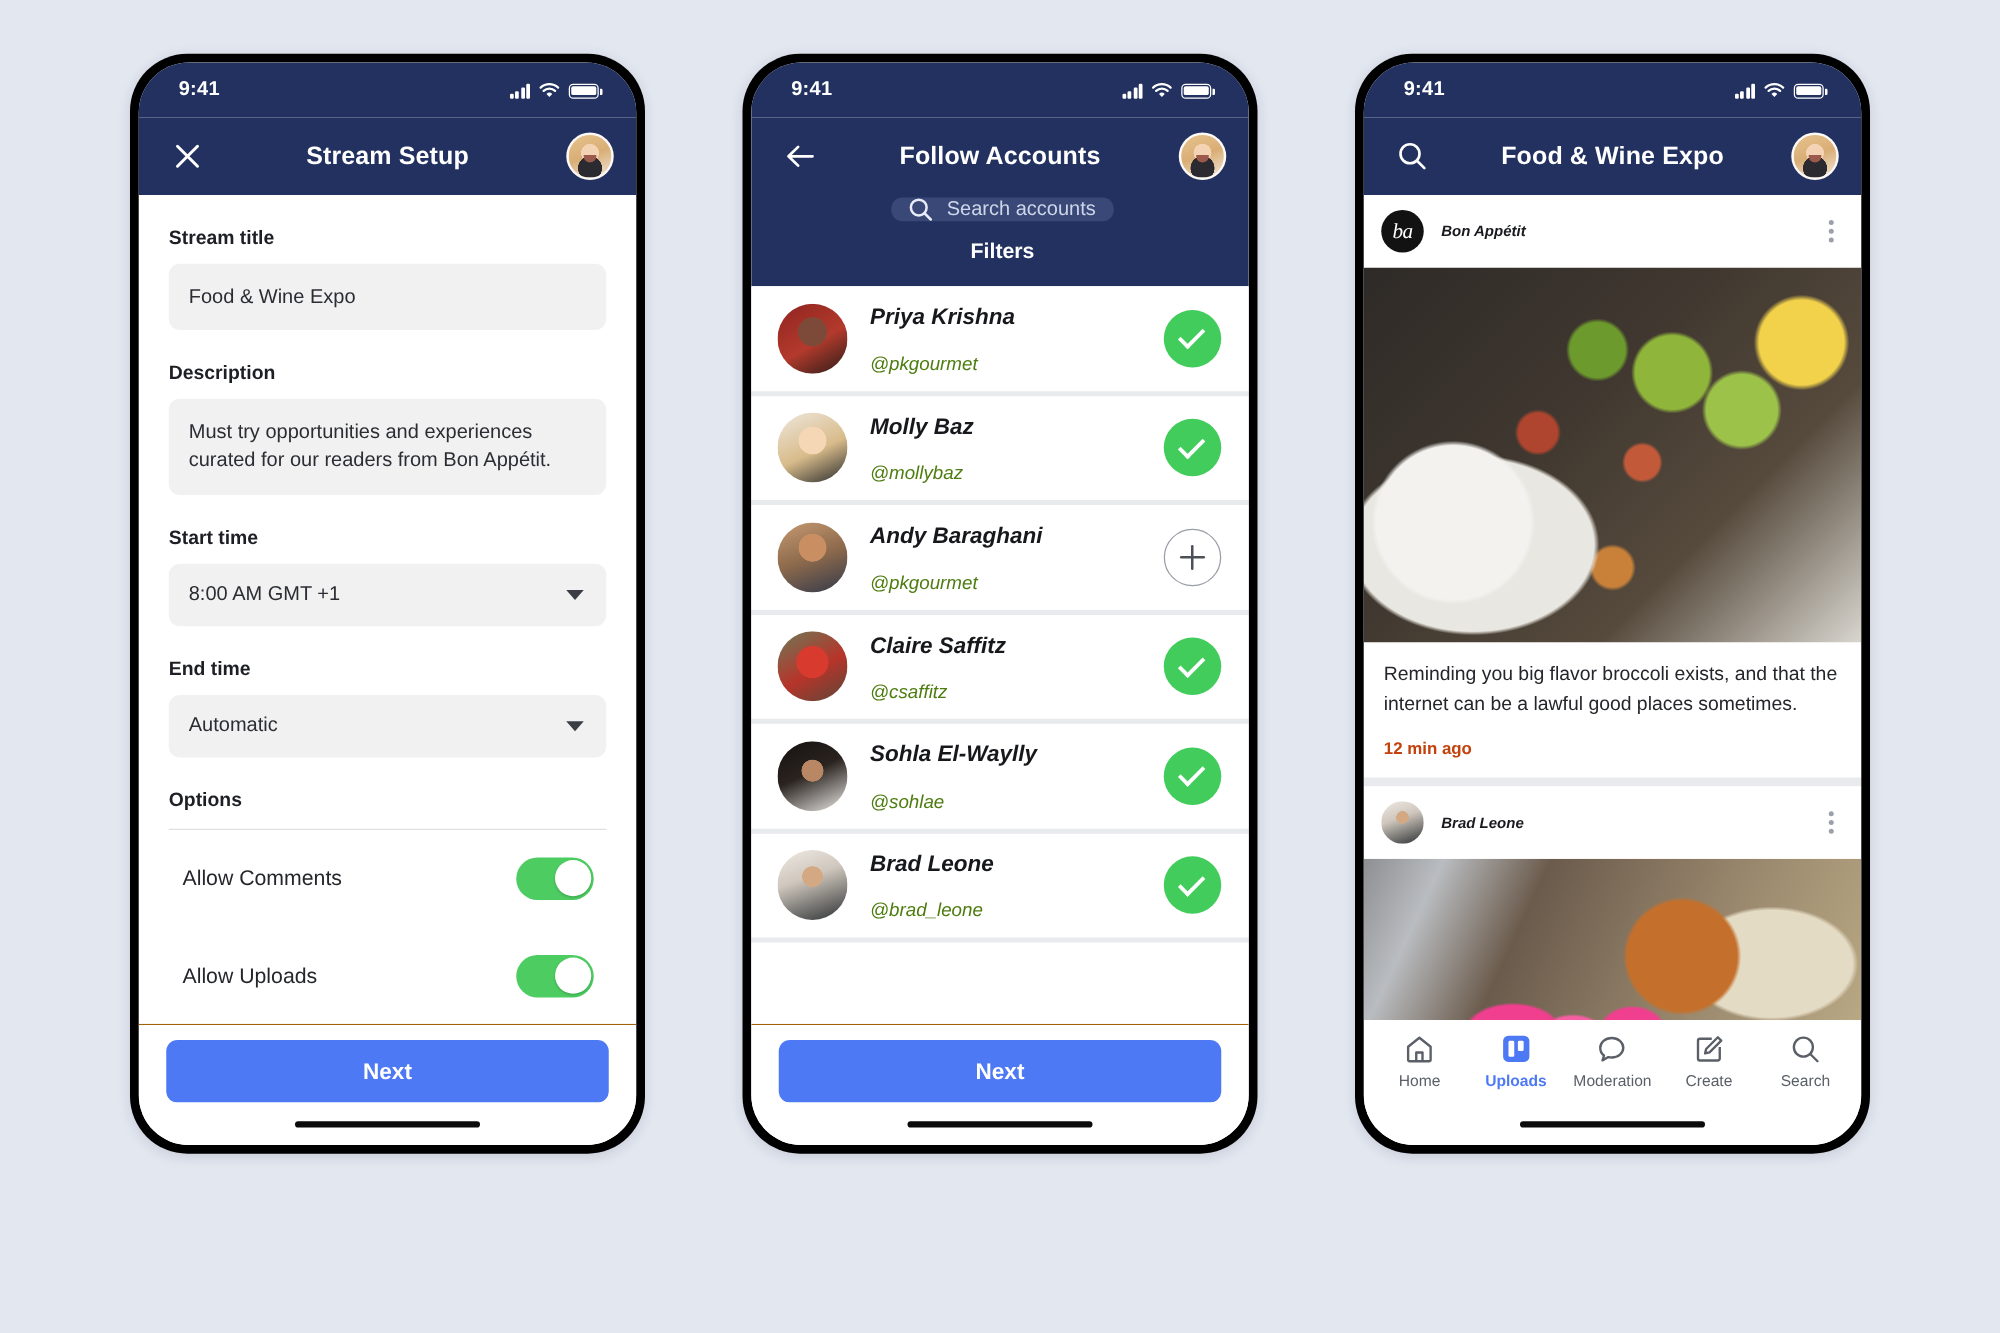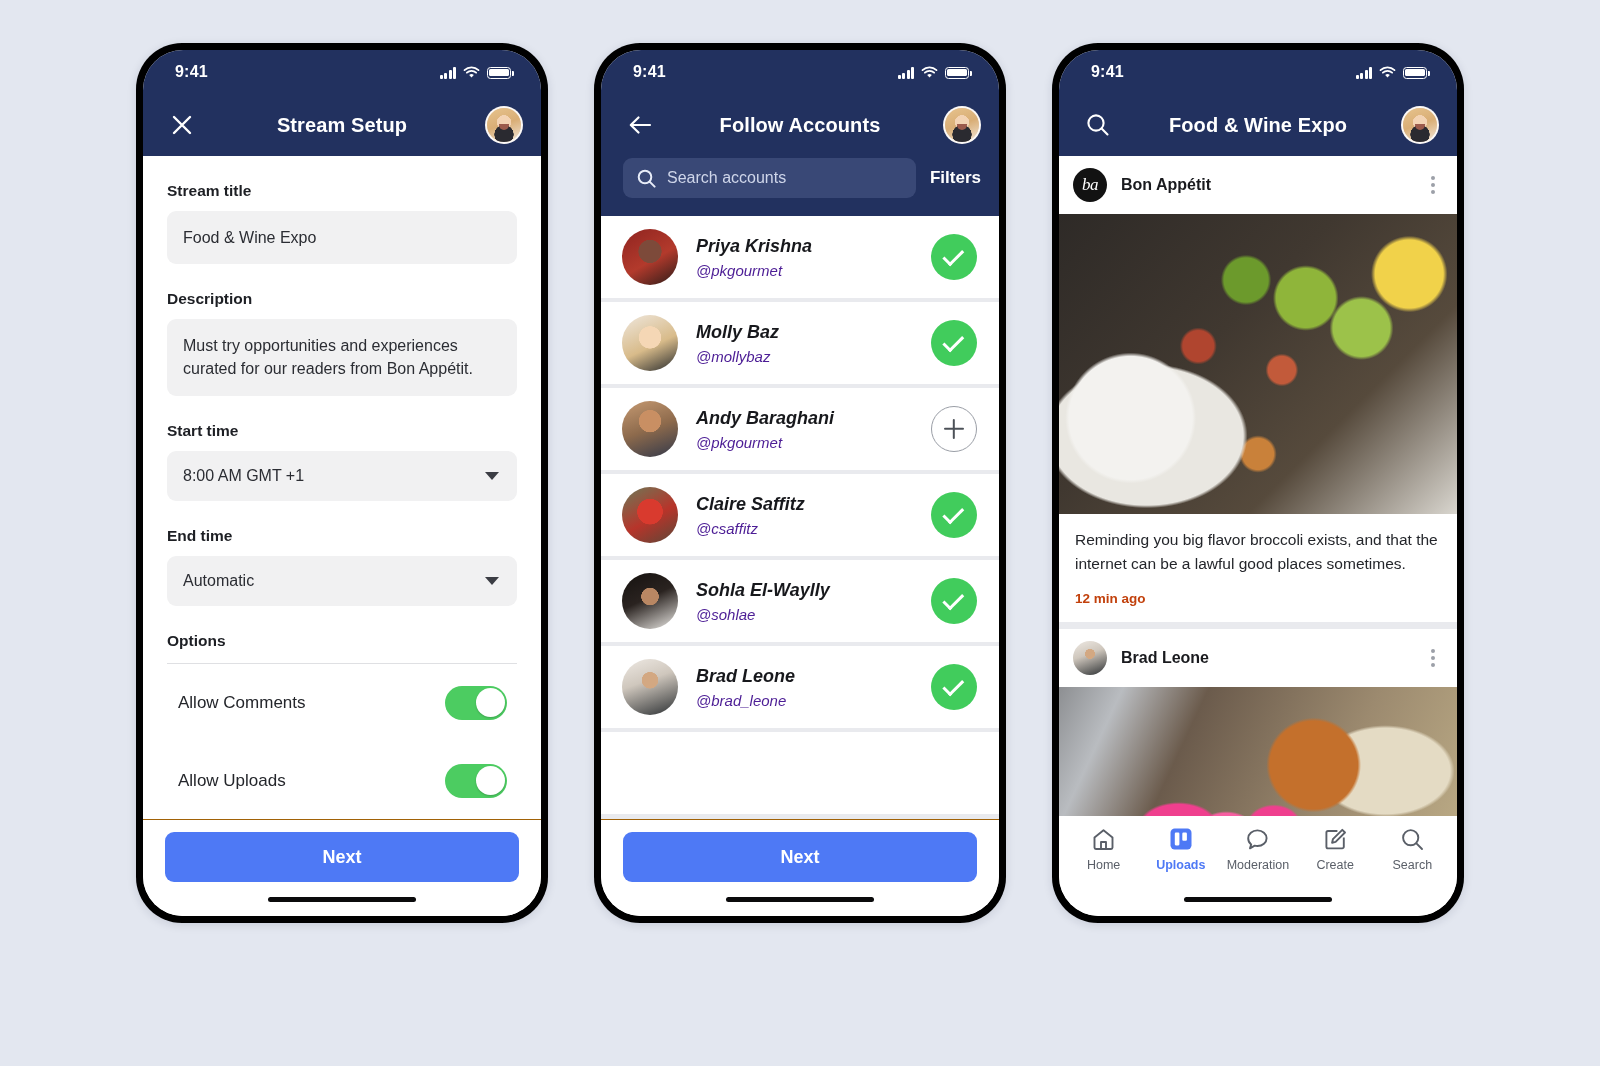--- a/index.html
+++ b/index.html
@@ -8,21 +8,21 @@
     background: #e3e7f0;
     font-family: "Liberation Sans", sans-serif;
     overflow: hidden;
   }
   .stage {
     position: relative;
     width: 1600px; height: 966px;
     display: flex;
     align-items: center;
     justify-content: center;
-    gap: 46px;
+    gap: 78px;
   }
 
   
   .phone {
     position: relative;
     width: 412px;
     height: 880px;
     background: #000;
     border-radius: 46px;
     padding: 7px;
@@ -113,20 +113,21 @@
   .avatar-hdr .smile{
     position:absolute; left:50%; top:46%; width:10px;height:6px;
     transform:translateX(-50%);
     border-radius:0 0 10px 10px; background:#9b5a4c;
   }
 
   
   .searchrow {
     display: flex; align-items: center; gap: 14px;
     padding: 2px 18px 18px 22px;
+    flex-direction: column;
   }
   .searchbox {
     flex: 1;
     height: 40px;
     background: #35437076;
     background-color: rgba(90,105,150,.42);
     border-radius: 9px;
     display: flex; align-items: center;
     gap: 11px;
     padding: 0 14px;
@@ -234,21 +235,21 @@
     margin-bottom: 4px;
     min-height: 82px;
   }
   .acc-av {
     width: 56px; height: 56px; border-radius: 50%;
     flex: 0 0 auto; overflow: hidden; position: relative;
     background: #cfd2da;
   }
   .acc-meta { flex: 1 1 auto; min-width: 0; }
   .acc-name { font-size: 18px; font-weight: bold; color: #17181c; line-height: 1.25; }
-  .acc-handle { font-size: 15px; color: #4c1d95; margin-top: 4px; }
+  .acc-handle { font-size: 15px; color: #4d7c0f; margin-top: 18px; }
   .pill {
     width: 46px; height: 46px; border-radius: 50%;
     flex: 0 0 auto;
     display: flex; align-items: center; justify-content: center;
   }
   .pill.on { background: #41cc5c; }
   .pill.off { border: 1.8px solid #9a9ea6; background: #fff; }
   .check {
     width: 20px; height: 11px;
     border-left: 3.2px solid #fff; border-bottom: 3.2px solid #fff;
@@ -265,21 +266,21 @@
   .feed { background: #e9eaee; }
   .post { background: #fff; margin-bottom: 7px; }
   .post-head {
     display: flex; align-items: center; gap: 14px;
     padding: 12px 16px 12px 14px;
   }
   .post-av {
     width: 34px; height: 34px; border-radius: 50%;
     flex: 0 0 auto; overflow: hidden; position: relative;
   }
-  .post-name { font-size: 16px; font-weight: bold; color: #191a1e; flex: 1 1 auto; }
+  .post-name { font-size: 12px; font-weight: bold; color: #191a1e; flex: 1 1 auto; font-style: italic; }
   .kebab { display: flex; flex-direction: column; gap: 3.4px; padding: 4px 6px; }
   .kebab i { width: 4px; height: 4px; border-radius: 50%; background: #9ca0a8; display: block; }
   .post-img { width: 100%; height: 300px; position: relative; overflow: hidden; }
   .post-body { padding: 14px 16px 16px 16px; }
   .post-text { font-size: 15.5px; color: #24262b; line-height: 1.52; }
   .post-time { font-size: 13.5px; color: #c2410c; font-weight: bold; margin-top: 16px; }
 
   
   .tabbar {
     flex: 0 0 auto;

